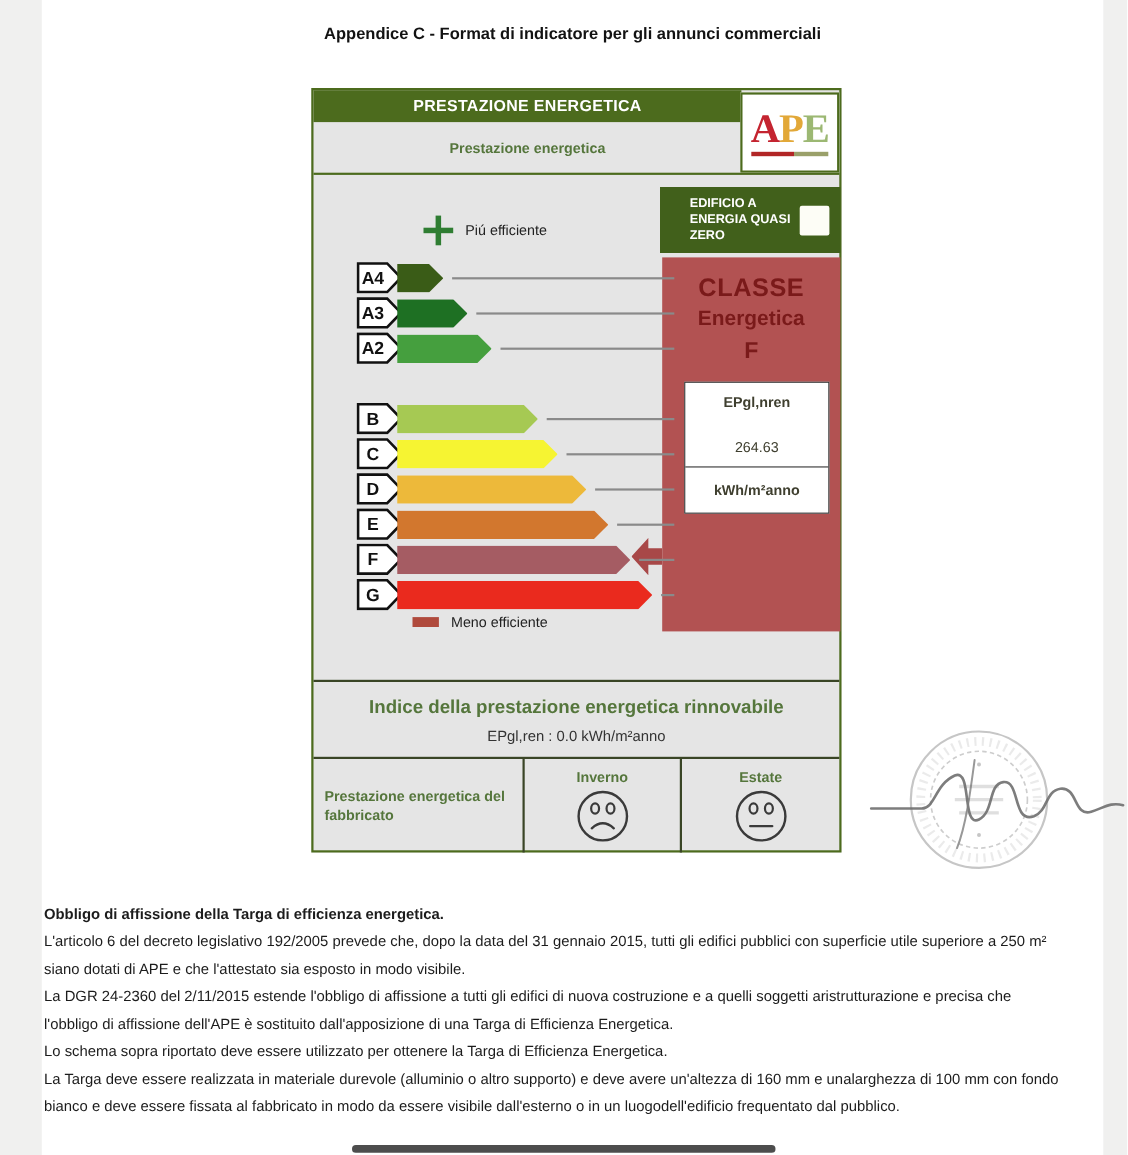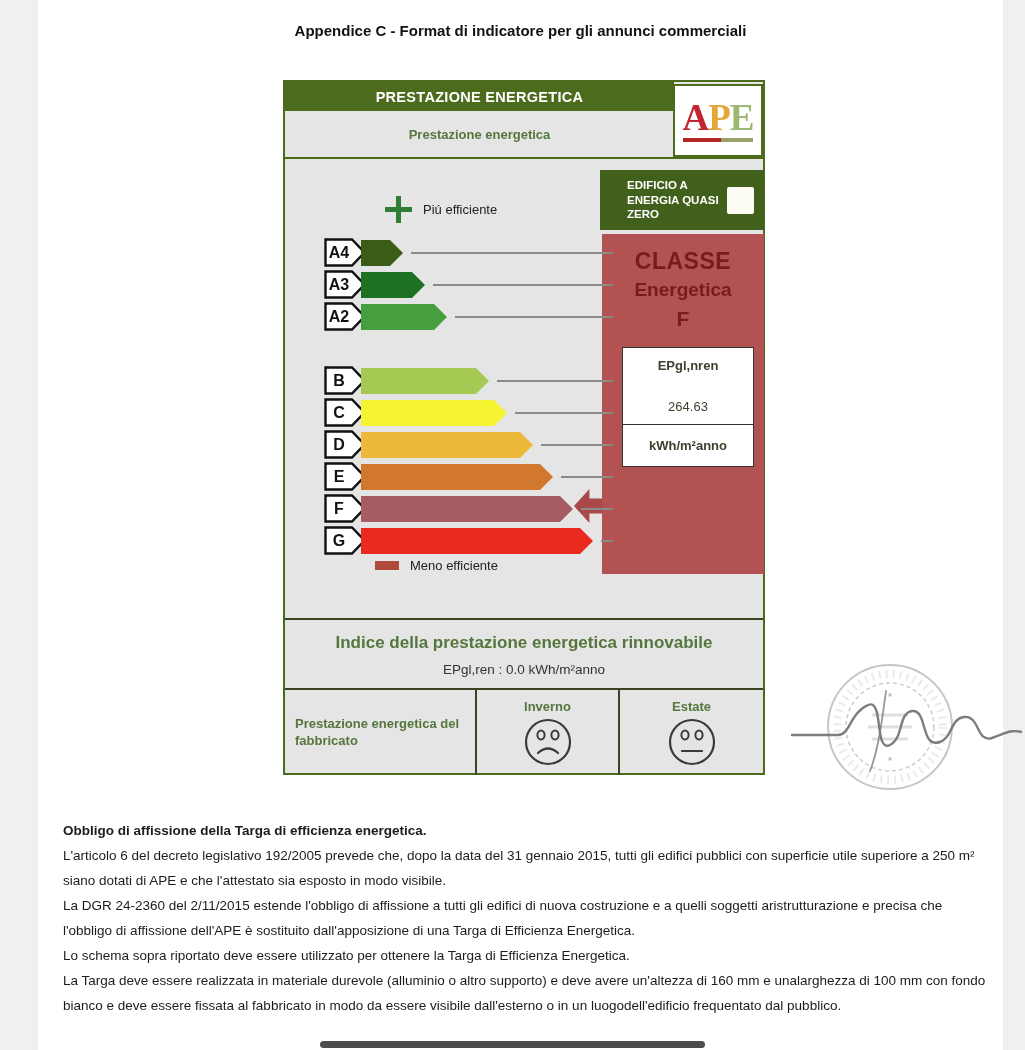--- a/index.html
+++ b/index.html
@@ -76,21 +76,21 @@
   .cf-col{position:relative;height:100%;}
   .cf-col1{width:192px;border-right:2px solid var(--line-dark);display:flex;align-items:center;}
   .cf-col1 .cf-label{padding:0 10px;font-weight:bold;font-size:13px;color:var(--text-green);line-height:1.3;}
   .cf-col2{width:143px;border-right:2px solid var(--line-dark);}
   .cf-col3{flex:1;}
   .season-label{text-align:center;margin-top:9px;font-weight:bold;font-size:13px;color:var(--text-green);}
   .face{display:block;margin:2px auto 0;}
   
   .stamp{position:absolute;left:790px;top:655px;width:235px;height:150px;}
   
-  .notes{position:absolute;left:63px;top:818px;width:930px;font-size:13.5px;color:var(--note-text);line-height:25px;}
+  .notes{position:absolute;left:40px;top:818px;width:930px;font-size:13.5px;color:var(--note-text);line-height:25px;}
   .notes .note-heading{font-weight:bold;}
   
   .home-indicator{position:absolute;left:320px;top:1041px;width:385px;height:7px;background:#4d4d4d;border-radius:4px;}
 </style>
 </head>
 <body>
 
 <div class="page">
   <div class="edge-strip left"></div>
   <div class="edge-strip right"></div>

